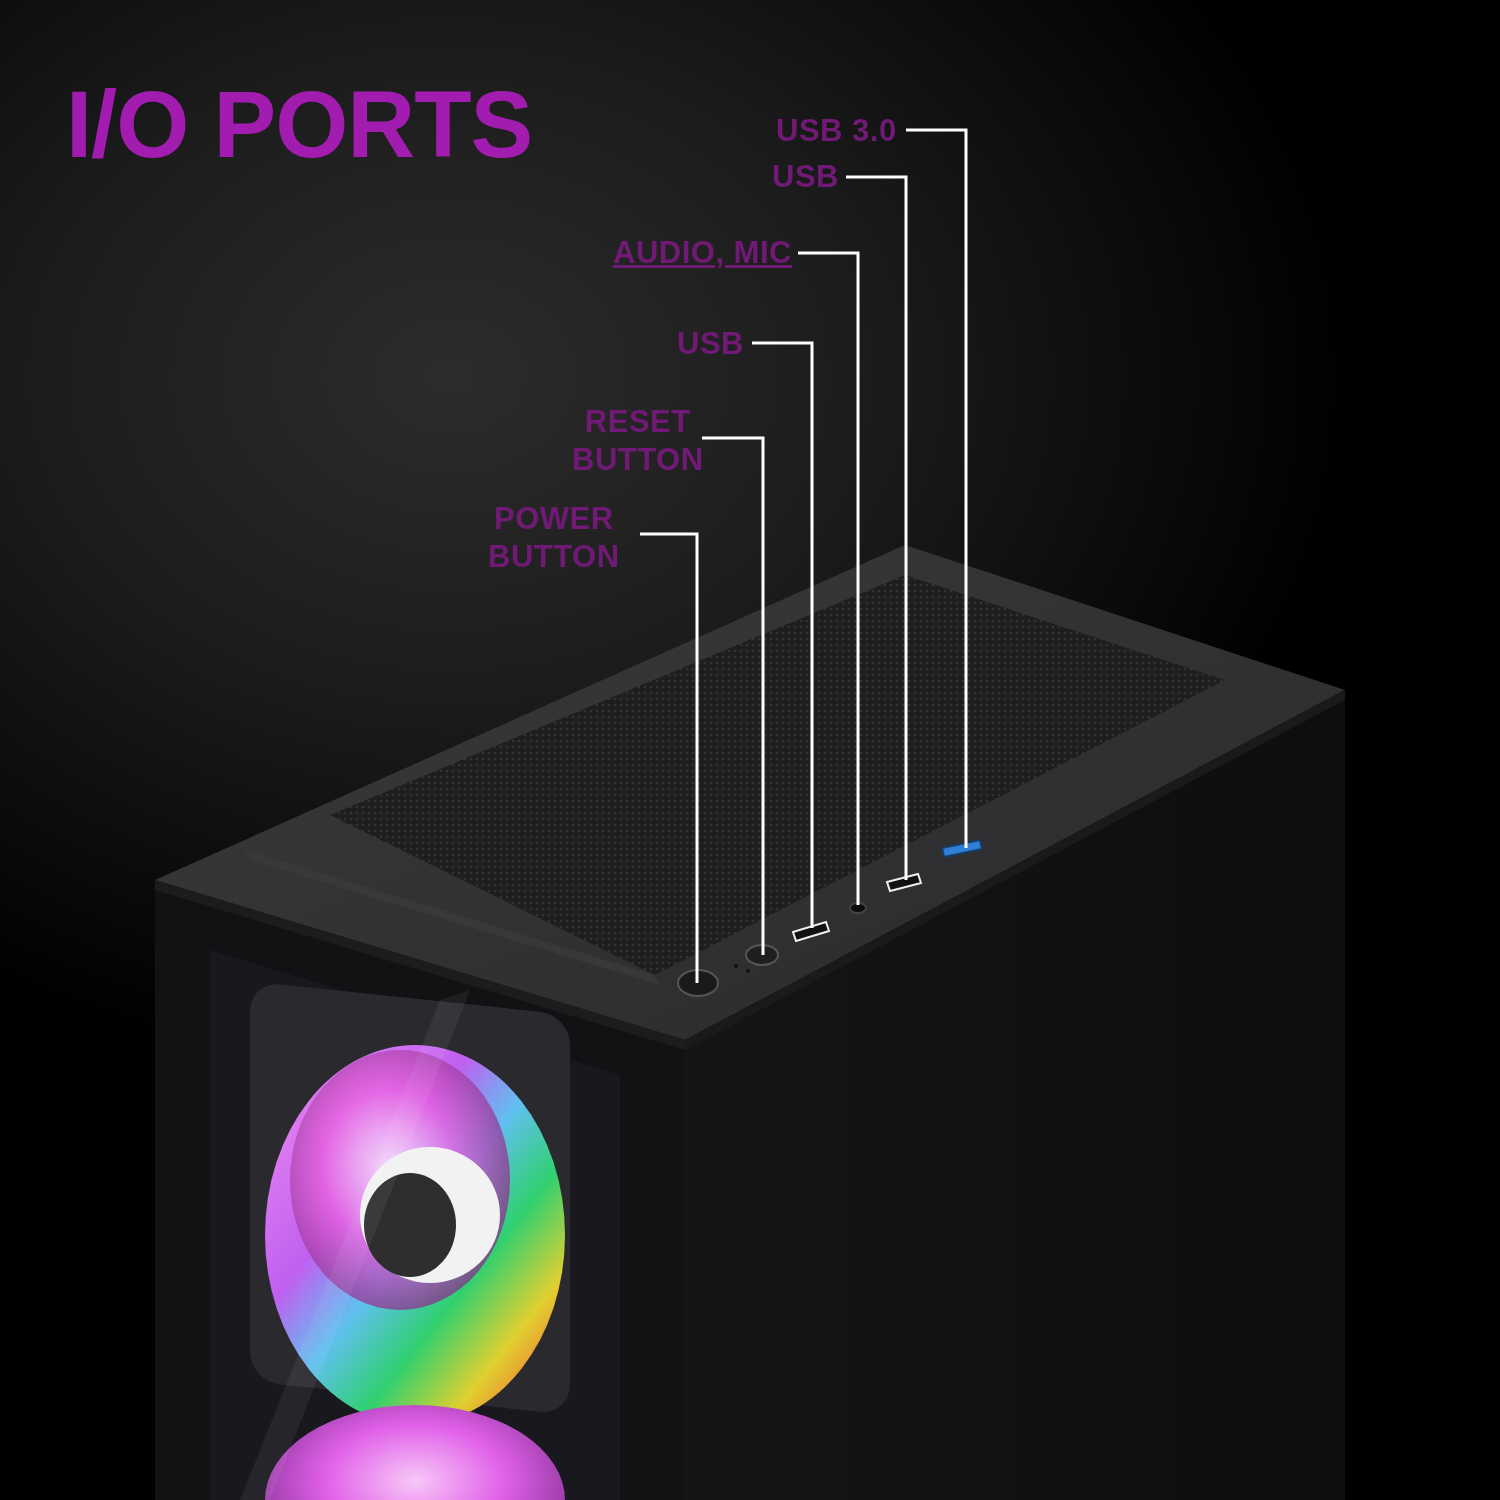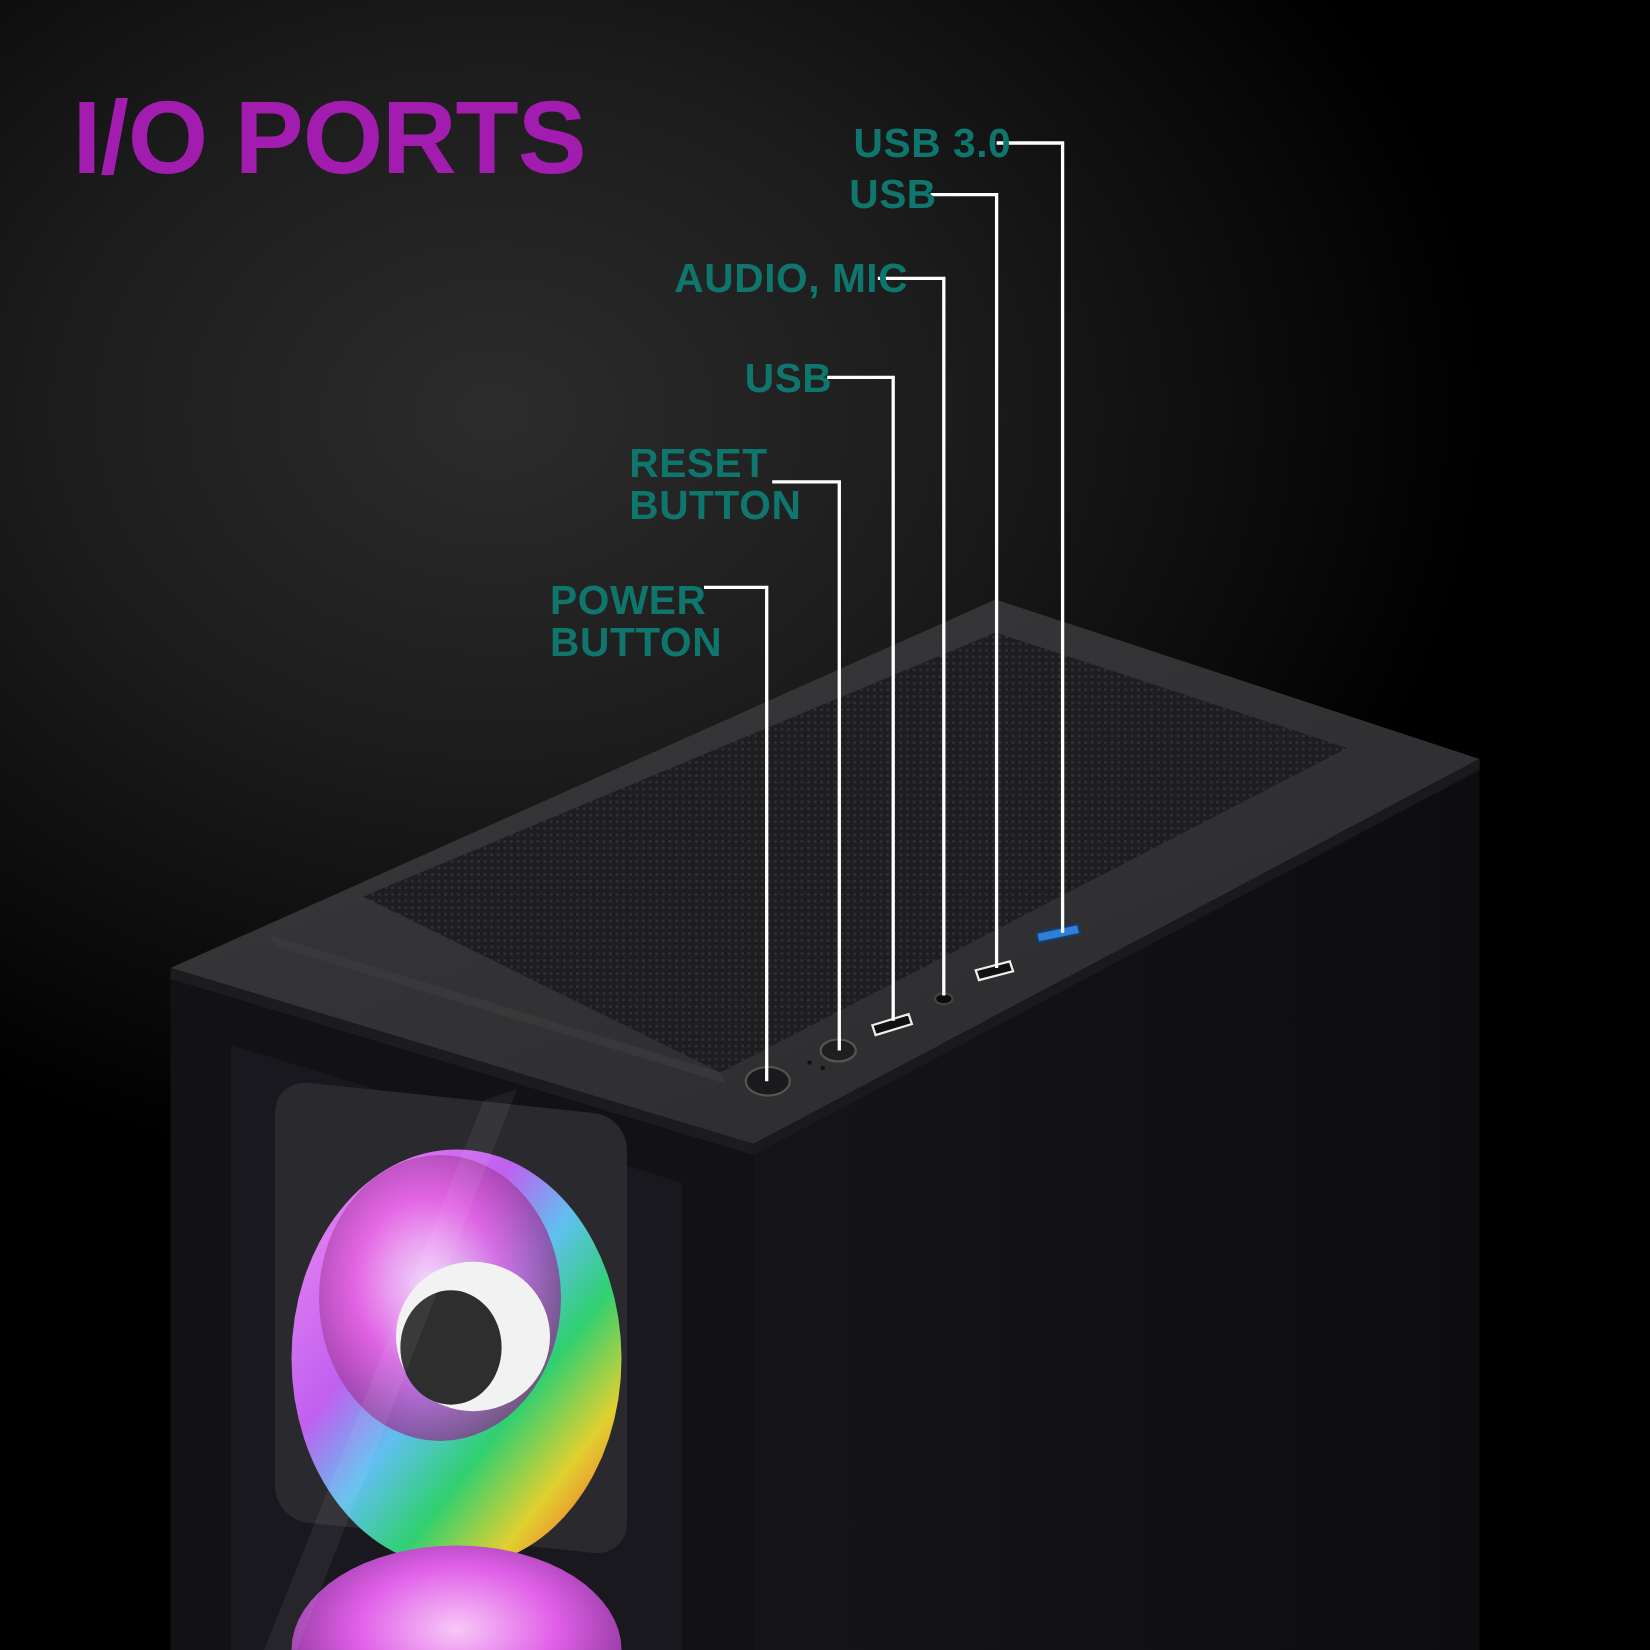--- a/index.html
+++ b/index.html
@@ -7,22 +7,22 @@
     width: 1500px; height: 1500px; overflow: hidden; position: relative;
     background: radial-gradient(ellipse 900px 700px at 30% 25%, #2c2c2c 0%, #1c1c1c 45%, #080808 85%, #000 100%);
     font-family: "Liberation Sans", "DejaVu Sans", sans-serif;
   }
   .title {
     position: absolute; left: 66px; top: 78px;
     font-size: 94px; font-weight: 700; color: #a21caf; letter-spacing: -1px;
     line-height: 1;
   }
   .label {
-    position: absolute; color: #0f766e; font-weight: 700; font-size: 37px;
-    line-height: 38px; letter-spacing: 0.5px; white-space: nowrap;
+    position: absolute; color: #701a75; font-weight: 700; font-size: 31px;
+    line-height: 38px; letter-spacing: 0.5px; text-align: center; white-space: nowrap;
   }
   svg.scene { position: absolute; left: 0; top: 0; }
 </style>
 </head>
 <body>
 
 <div class="title">I/O PORTS</div>
 
 <svg class="scene" width="1500" height="1500" viewBox="0 0 1500 1500">
   <defs>
@@ -113,22 +113,22 @@
     <polyline points="846,177 906,177 906,880"></polyline>
     <polyline points="798,253 858,253 858,905"></polyline>
     <polyline points="752,343 812,343 812,928"></polyline>
     <polyline points="702,438 763,438 763,955"></polyline>
     <polyline points="640,534 697,534 697,983"></polyline>
   </g>
 </svg>
 
 <div class="label" style="left:776px; top:112px;">USB 3.0</div>
 <div class="label" style="left:772px; top:158px;">USB</div>
-<div class="label" style="left:613px; top:234px;">AUDIO, MIC</div>
+<div class="label" style="left:613px; top:234px;text-decoration:underline;">AUDIO, MIC</div>
 <div class="label" style="left:677px; top:325px;">USB</div>
 <div class="label" style="left:572px; top:403px;">
   <div>RESET</div>
   <div>BUTTON</div>
 </div>
-<div class="label" style="left:500px; top:500px;margin-top:27px;">
+<div class="label" style="left:488px; top:500px;">
   <div>POWER</div>
   <div>BUTTON</div>
 </div>
 
 </body></html>

